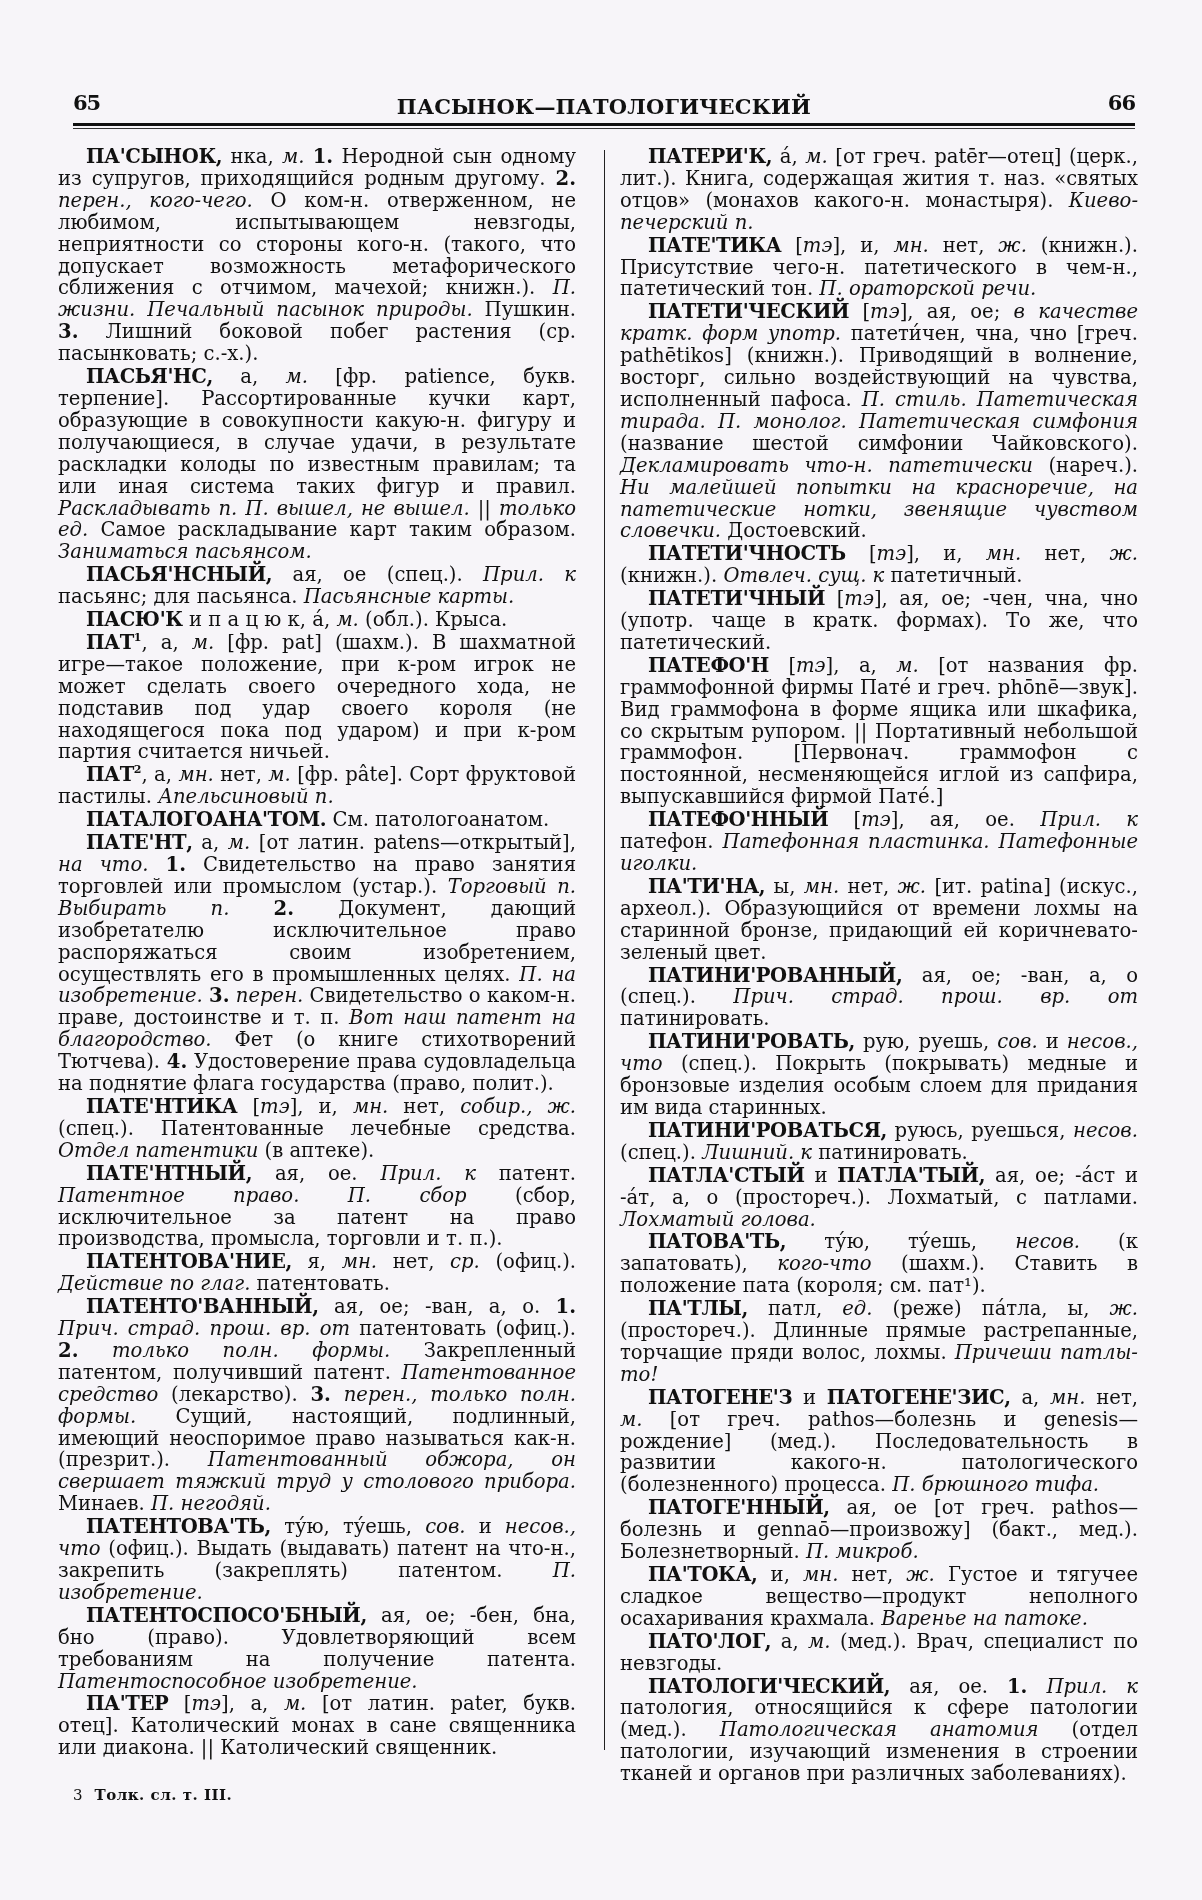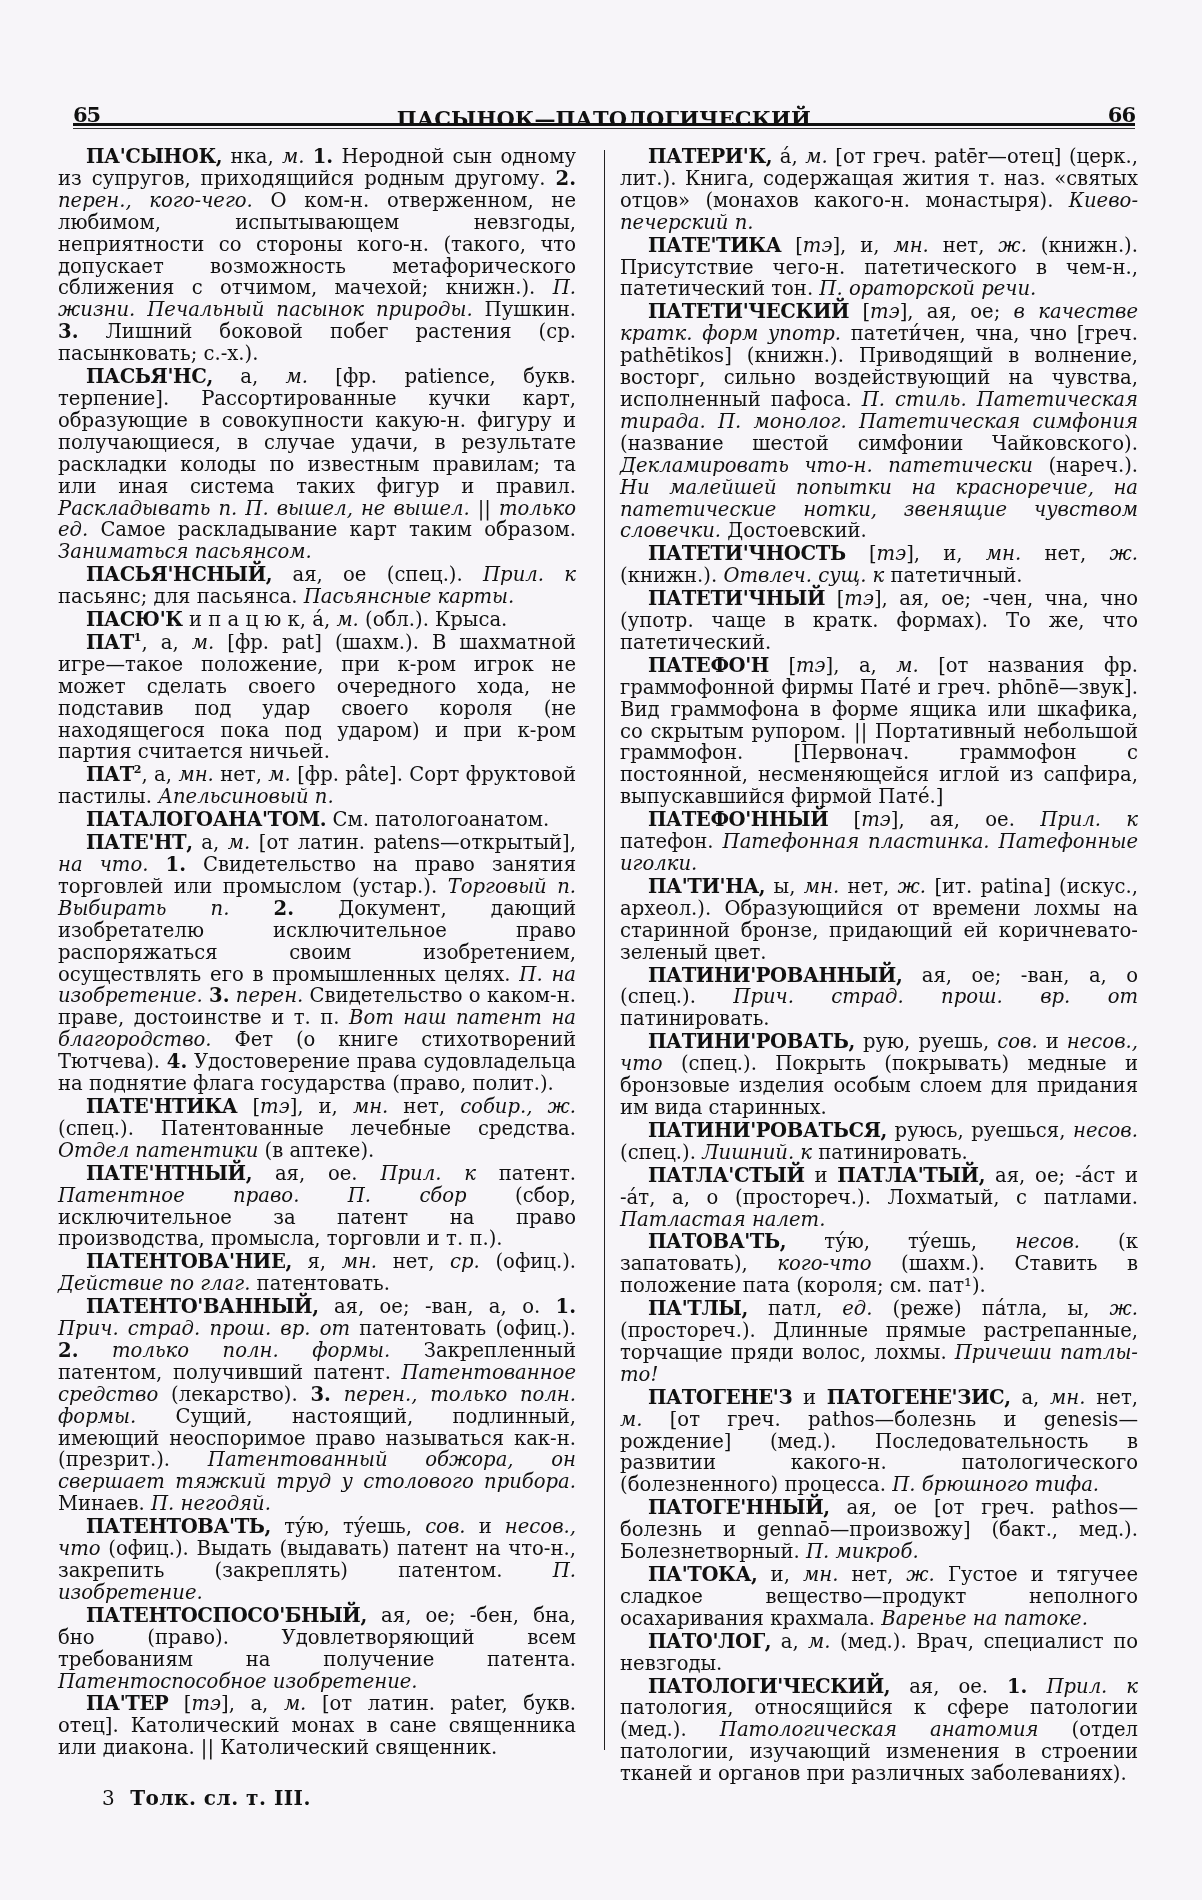--- a/index.html
+++ b/index.html
@@ -11,21 +11,21 @@
     width: 1202px;
     height: 1900px;
     position: relative;
     overflow: hidden;
     color: #111111;
     font-family: "DejaVu Serif", "Liberation Serif", serif;
   }
   .page-header {
     position: absolute;
     left: 73px;
-    top: 102px;
+    top: 90px;
     width: 1062px;
     height: 32px;
   }
   .page-num-left, .page-num-right {
     position: absolute;
     top: 0;
     font-family: "DejaVu Serif", serif;
     font-weight: bold;
     font-size: 21px;
     letter-spacing: -1px;
@@ -88,24 +88,23 @@
     letter-spacing: -0.4px;
   }
   .it { font-style: italic; }
   .b { font-weight: bold; }
   sup { font-size: 11px; line-height: 0; }
   .footer-sig {
     position: absolute;
     left: 73px;
     top: 1786px;
     font-family: "DejaVu Serif", serif;
-    font-size: 20px;
+    font-size: 15px;
     font-weight: bold;
     letter-spacing: 0.5px;
-    margin-left: 29px;
   }
   .footer-sig span { font-weight: normal; }
 </style>
 </head>
 <body>
 
 <div class="page-header">
   <span class="page-num-left">65</span>
   <span class="running-head">ПАСЫНОК—ПАТОЛОГИЧЕСКИЙ</span>
   <span class="page-num-right">66</span>
@@ -136,21 +135,21 @@
     <p class="entry"><span class="hw">ПАТЕ'ТИКА</span><span> [</span><span class="it">тэ</span><span>], и, </span><span class="it">мн.</span><span> нет, </span><span class="it">ж.</span><span> (книжн.). Присутствие чего-н. патетического в чем-н., патетический тон. </span><span class="it">П. ораторской речи.</span></p>
     <p class="entry"><span class="hw">ПАТЕТИ'ЧЕСКИЙ</span><span> [</span><span class="it">тэ</span><span>], ая, ое; </span><span class="it">в качестве кратк. форм употр.</span><span> патети́чен, чна, чно [греч. pathētikos] (книжн.). Приводящий в волнение, восторг, сильно воздействующий на чувства, исполненный пафоса. </span><span class="it">П. стиль. Патетическая тирада. П. монолог. Патетическая симфония</span><span> (название шестой симфонии Чайковского). </span><span class="it">Декламировать что-н. патетически</span><span> (нареч.). </span><span class="it">Ни малейшей попытки на красноречие, на патетические нотки, звенящие чувством словечки.</span><span> Достоевский.</span></p>
     <p class="entry"><span class="hw">ПАТЕТИ'ЧНОСТЬ</span><span> [</span><span class="it">тэ</span><span>], и, </span><span class="it">мн.</span><span> нет, </span><span class="it">ж.</span><span> (книжн.). </span><span class="it">Отвлеч. сущ. к</span><span> патетичный.</span></p>
     <p class="entry"><span class="hw">ПАТЕТИ'ЧНЫЙ</span><span> [</span><span class="it">тэ</span><span>], ая, ое; -чен, чна, чно (употр. чаще в кратк. формах). То же, что патетический.</span></p>
     <p class="entry"><span class="hw">ПАТЕФО'Н</span><span> [</span><span class="it">тэ</span><span>], а, </span><span class="it">м.</span><span> [от названия фр. граммофонной фирмы Патé и греч. phōnē—звук]. Вид граммофона в форме ящика или шкафика, со скрытым рупором. || Портативный небольшой граммофон. [Первонач. граммофон с постоянной, несменяющейся иглой из сапфира, выпускавшийся фирмой Патé.]</span></p>
     <p class="entry"><span class="hw">ПАТЕФО'ННЫЙ</span><span> [</span><span class="it">тэ</span><span>], ая, ое. </span><span class="it">Прил. к</span><span> патефон. </span><span class="it">Патефонная пластинка. Патефонные иголки.</span></p>
     <p class="entry"><span class="hw">ПА'ТИ'НА,</span><span> ы, </span><span class="it">мн.</span><span> нет, </span><span class="it">ж.</span><span> [ит. patina] (искус., археол.). Образующийся от времени лохмы на старинной бронзе, придающий ей коричневато-зеленый цвет.</span></p>
     <p class="entry"><span class="hw">ПАТИНИ'РОВАННЫЙ,</span><span> ая, ое; -ван, а, о (спец.). </span><span class="it">Прич. страд. прош. вр. от</span><span> патинировать.</span></p>
     <p class="entry"><span class="hw">ПАТИНИ'РОВАТЬ,</span><span> рую, руешь, </span><span class="it">сов.</span><span> и </span><span class="it">несов., что</span><span> (спец.). Покрыть (покрывать) медные и бронзовые изделия особым слоем для придания им вида старинных.</span></p>
     <p class="entry"><span class="hw">ПАТИНИ'РОВАТЬСЯ,</span><span> руюсь, руешься, </span><span class="it">несов.</span><span> (спец.). </span><span class="it">Лишний. к</span><span> патинировать.</span></p>
-    <p class="entry"><span class="hw">ПАТЛА'СТЫЙ</span><span> и </span><span class="hw">ПАТЛА'ТЫЙ,</span><span> ая, ое; -áст и -áт, а, о (простореч.). Лохматый, с патлами. </span><span class="it">Патластая налет.</span></p>
+    <p class="entry"><span class="hw">ПАТЛА'СТЫЙ</span><span> и </span><span class="hw">ПАТЛА'ТЫЙ,</span><span> ая, ое; -áст и -áт, а, о (простореч.). Лохматый, с патлами. </span><span class="it">Лохматый голова.</span></p>
     <p class="entry"><span class="hw">ПАТОВА'ТЬ,</span><span> ту́ю, ту́ешь, </span><span class="it">несов.</span><span> (к запатовать), </span><span class="it">кого-что</span><span> (шахм.). Ставить в положение пата (короля; см. пат¹).</span></p>
     <p class="entry"><span class="hw">ПА'ТЛЫ,</span><span> патл, </span><span class="it">ед.</span><span> (реже) пáтла, ы, </span><span class="it">ж.</span><span> (простореч.). Длинные прямые растрепанные, торчащие пряди волос, лохмы. </span><span class="it">Причеши патлы-то!</span></p>
     <p class="entry"><span class="hw">ПАТОГЕНЕ'З</span><span> и </span><span class="hw">ПАТОГЕНЕ'ЗИС,</span><span> а, </span><span class="it">мн.</span><span> нет, </span><span class="it">м.</span><span> [от греч. pathos—болезнь и genesis—рождение] (мед.). Последовательность в развитии какого-н. патологического (болезненного) процесса. </span><span class="it">П. брюшного тифа.</span></p>
     <p class="entry"><span class="hw">ПАТОГЕ'ННЫЙ,</span><span> ая, ое [от греч. pathos—болезнь и gennaō—произвожу] (бакт., мед.). Болезнетворный. </span><span class="it">П. микроб.</span></p>
     <p class="entry"><span class="hw">ПА'ТОКА,</span><span> и, </span><span class="it">мн.</span><span> нет, </span><span class="it">ж.</span><span> Густое и тягучее сладкое вещество—продукт неполного осахаривания крахмала. </span><span class="it">Варенье на патоке.</span></p>
     <p class="entry"><span class="hw">ПАТО'ЛОГ,</span><span> а, </span><span class="it">м.</span><span> (мед.). Врач, специалист по невзгоды.</span></p>
     <p class="entry"><span class="hw">ПАТОЛОГИ'ЧЕСКИЙ,</span><span> ая, ое. </span><span class="b">1.</span><span> </span><span class="it">Прил. к</span><span> патология, относящийся к сфере патологии (мед.). </span><span class="it">Патологическая анатомия</span><span> (отдел патологии, изучающий изменения в строении тканей и органов при различных заболеваниях).</span></p>
   </div>
 
 <div class="footer-sig">

